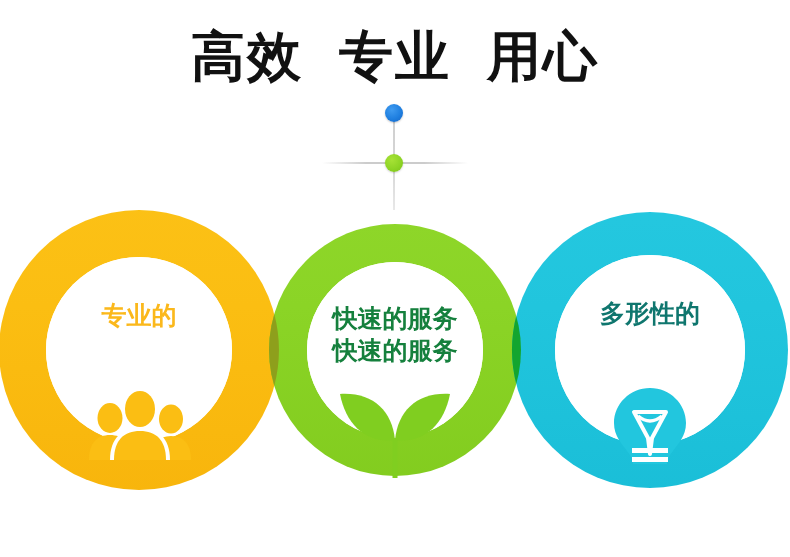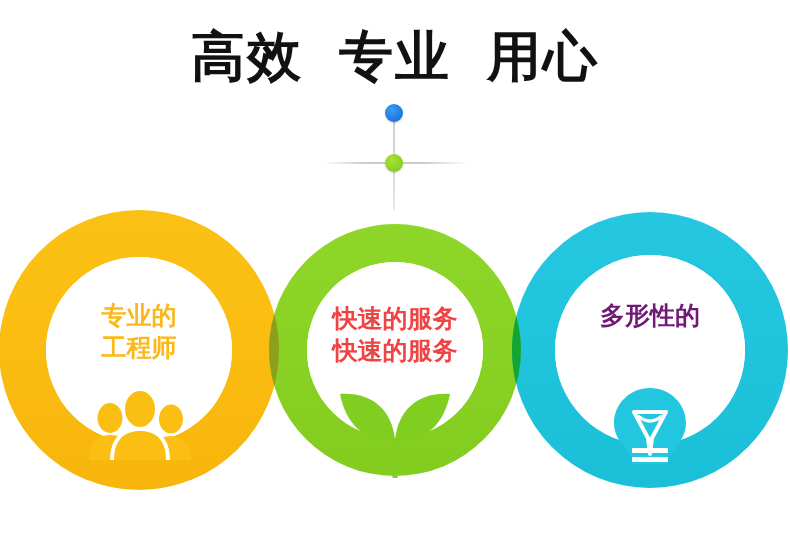--- a/index.html
+++ b/index.html
@@ -112,30 +112,31 @@
     width: 200px;
     font-size: 25px;
     color: #FBB81B;
     text-shadow: 0 1px 0 rgba(255,255,255,0.85);
   }
   .ct-green {
     left: 298px;
     top: 303px;
     width: 194px;
     font-size: 25px;
-    color: #ef4444;
+    color: #15803d;
     text-shadow: 0 1px 0 rgba(255,255,255,0.85);
   }
   .ct-cyan {
     left: 535px;
     top: 300px;
     width: 230px;
     font-size: 25px;
-    color: #701a75;
+    color: #0f766e;
     text-shadow: 0 1px 0 rgba(255,255,255,0.85);
+    font-family: Liberation Mono, monospace;
   }
 
   
   .icon-box { position: absolute; }
   .icon-people { left: 84px; top: 388px; width: 112px; height: 72px; }
   .icon-sprout { left: 338px; top: 382px; width: 114px; height: 96px; }
   .icon-bulb   { left: 604px; top: 386px; width: 92px; height: 86px; }
 </style>
 </head>
 <body>
@@ -230,21 +231,20 @@
       <rect x="0" y="0" width="790" height="557" fill="#13A52F" mask="url(#m-green)"></rect>
     </g>
 
     <circle cx="395" cy="350" r="88" fill="#FFFFFF"></circle>
     <circle cx="139" cy="350" r="93" fill="#FFFFFF"></circle>
     <circle cx="650" cy="350" r="95" fill="#FFFFFF"></circle>
   </svg>
 
   <div class="circle-text ct-orange">
     <span class="tline">专业的</span>
-    <span class="tline">工程师</span>
   </div>
   <div class="icon-box icon-people">
     <svg viewBox="0 0 112 72" width="112" height="72" xmlns="http://www.w3.org/2000/svg">
       <g fill="#FBBE13">
 
         <ellipse cx="26" cy="30" rx="12.5" ry="15"></ellipse>
         <path d="M 5 72 C 5 55 13 47 26 47 C 39 47 47 55 47 72 Z"></path>
 
         <ellipse cx="87" cy="31" rx="12" ry="14.5"></ellipse>
         <path d="M 67 72 C 67 56 74 48 87 48 C 100 48 107 56 107 72 Z"></path>

